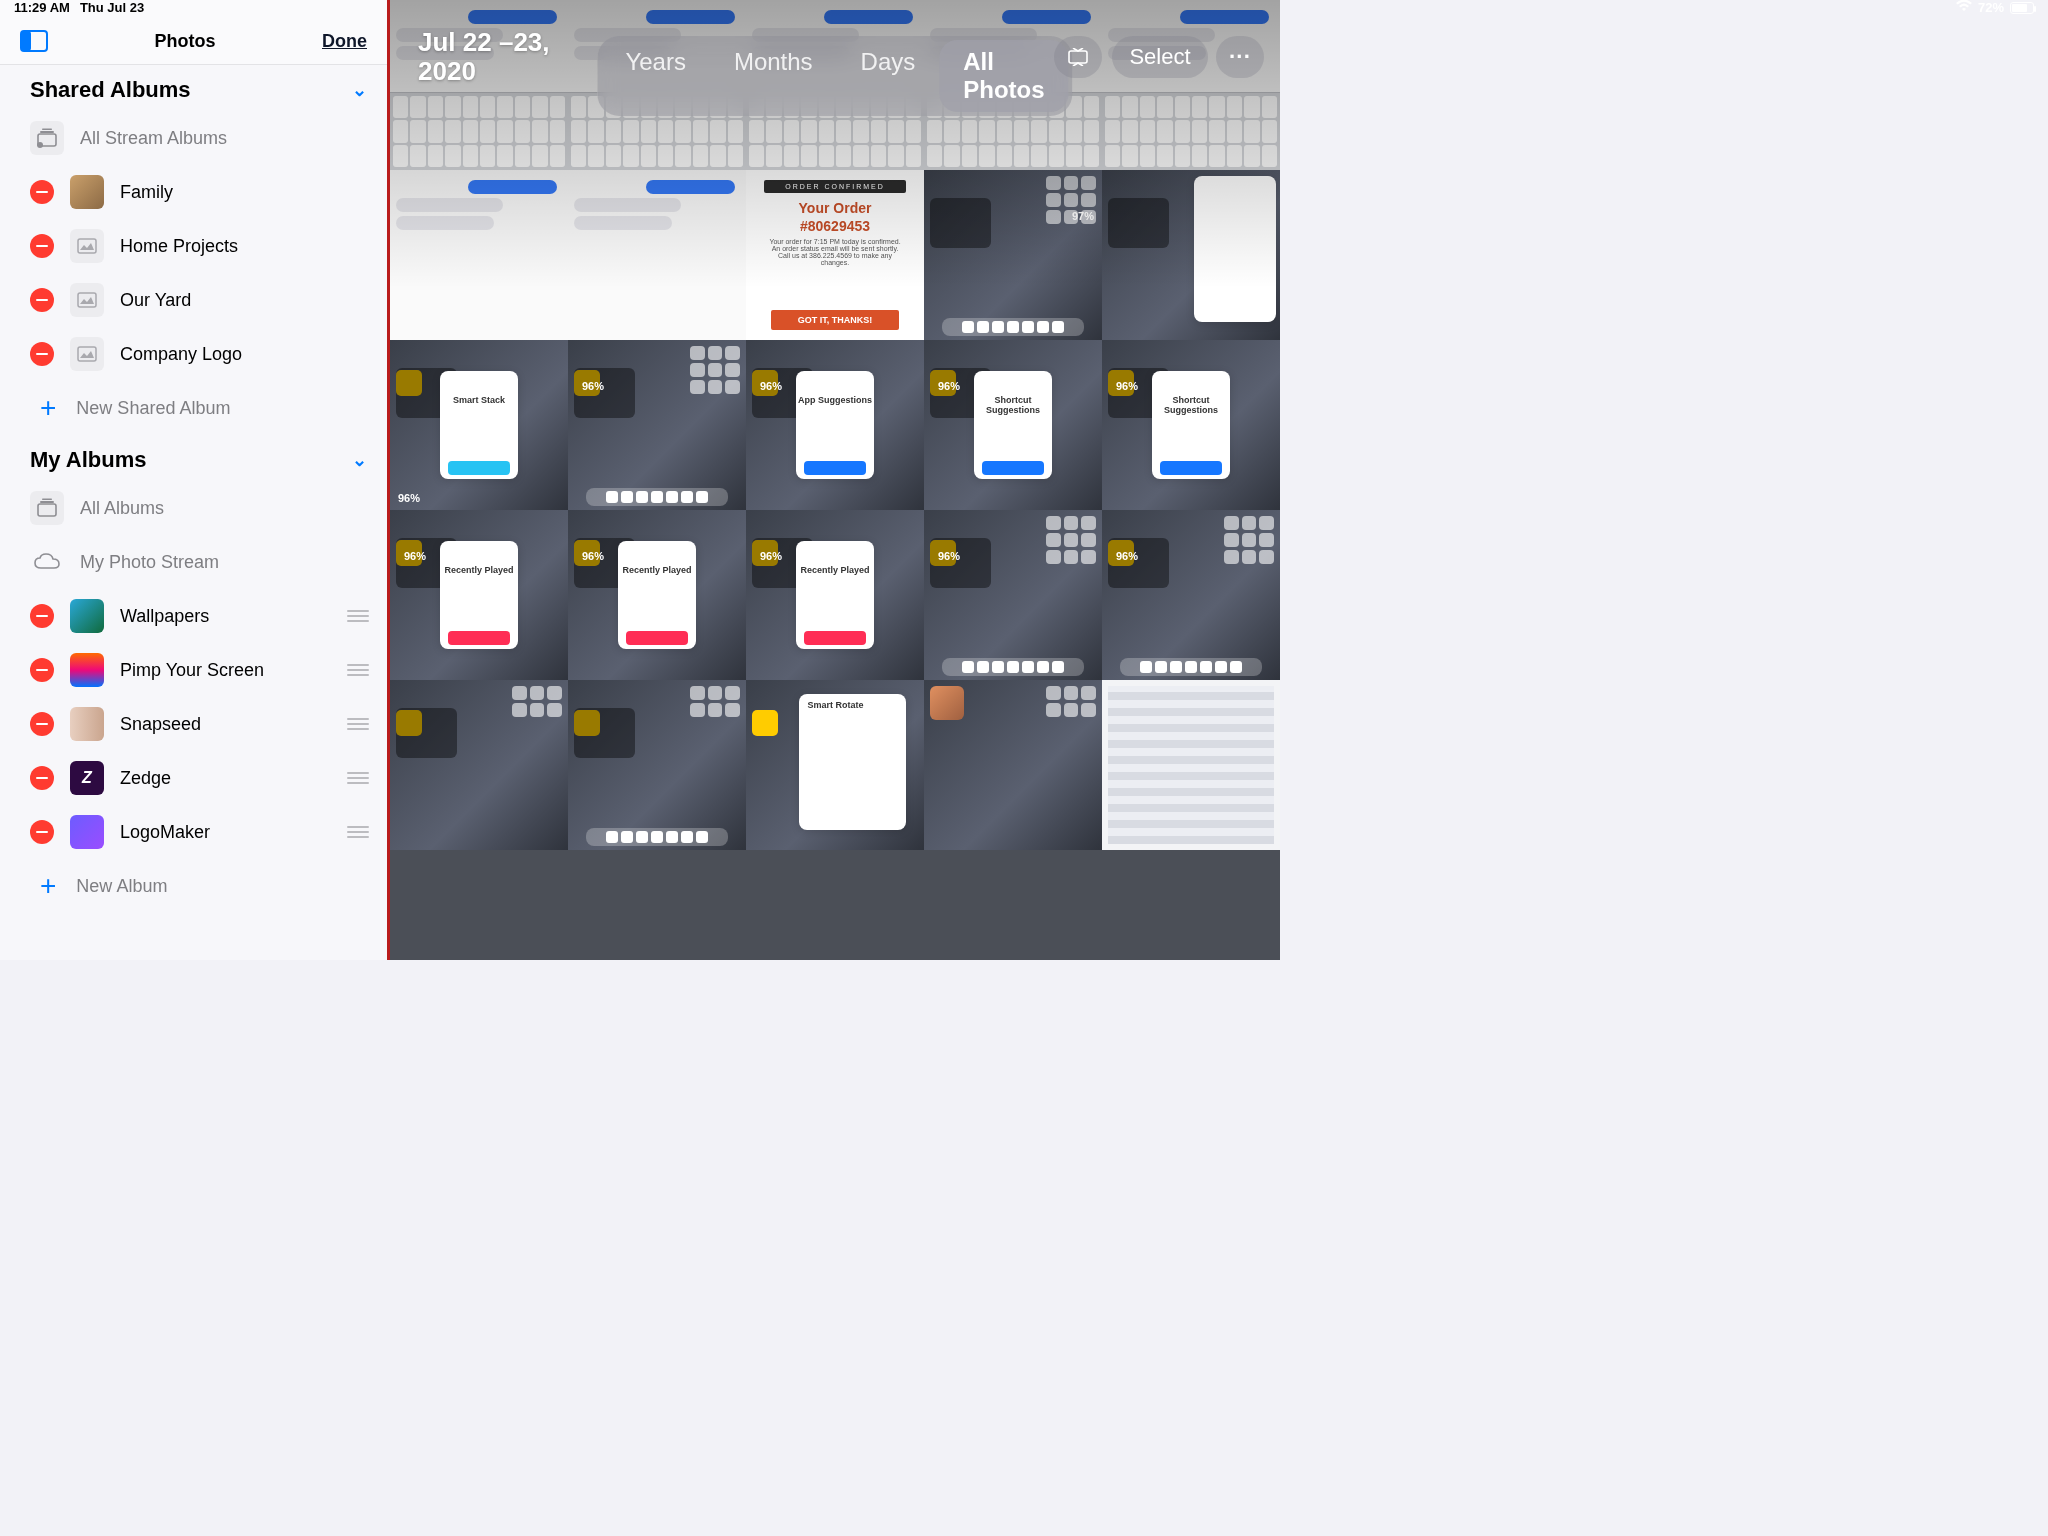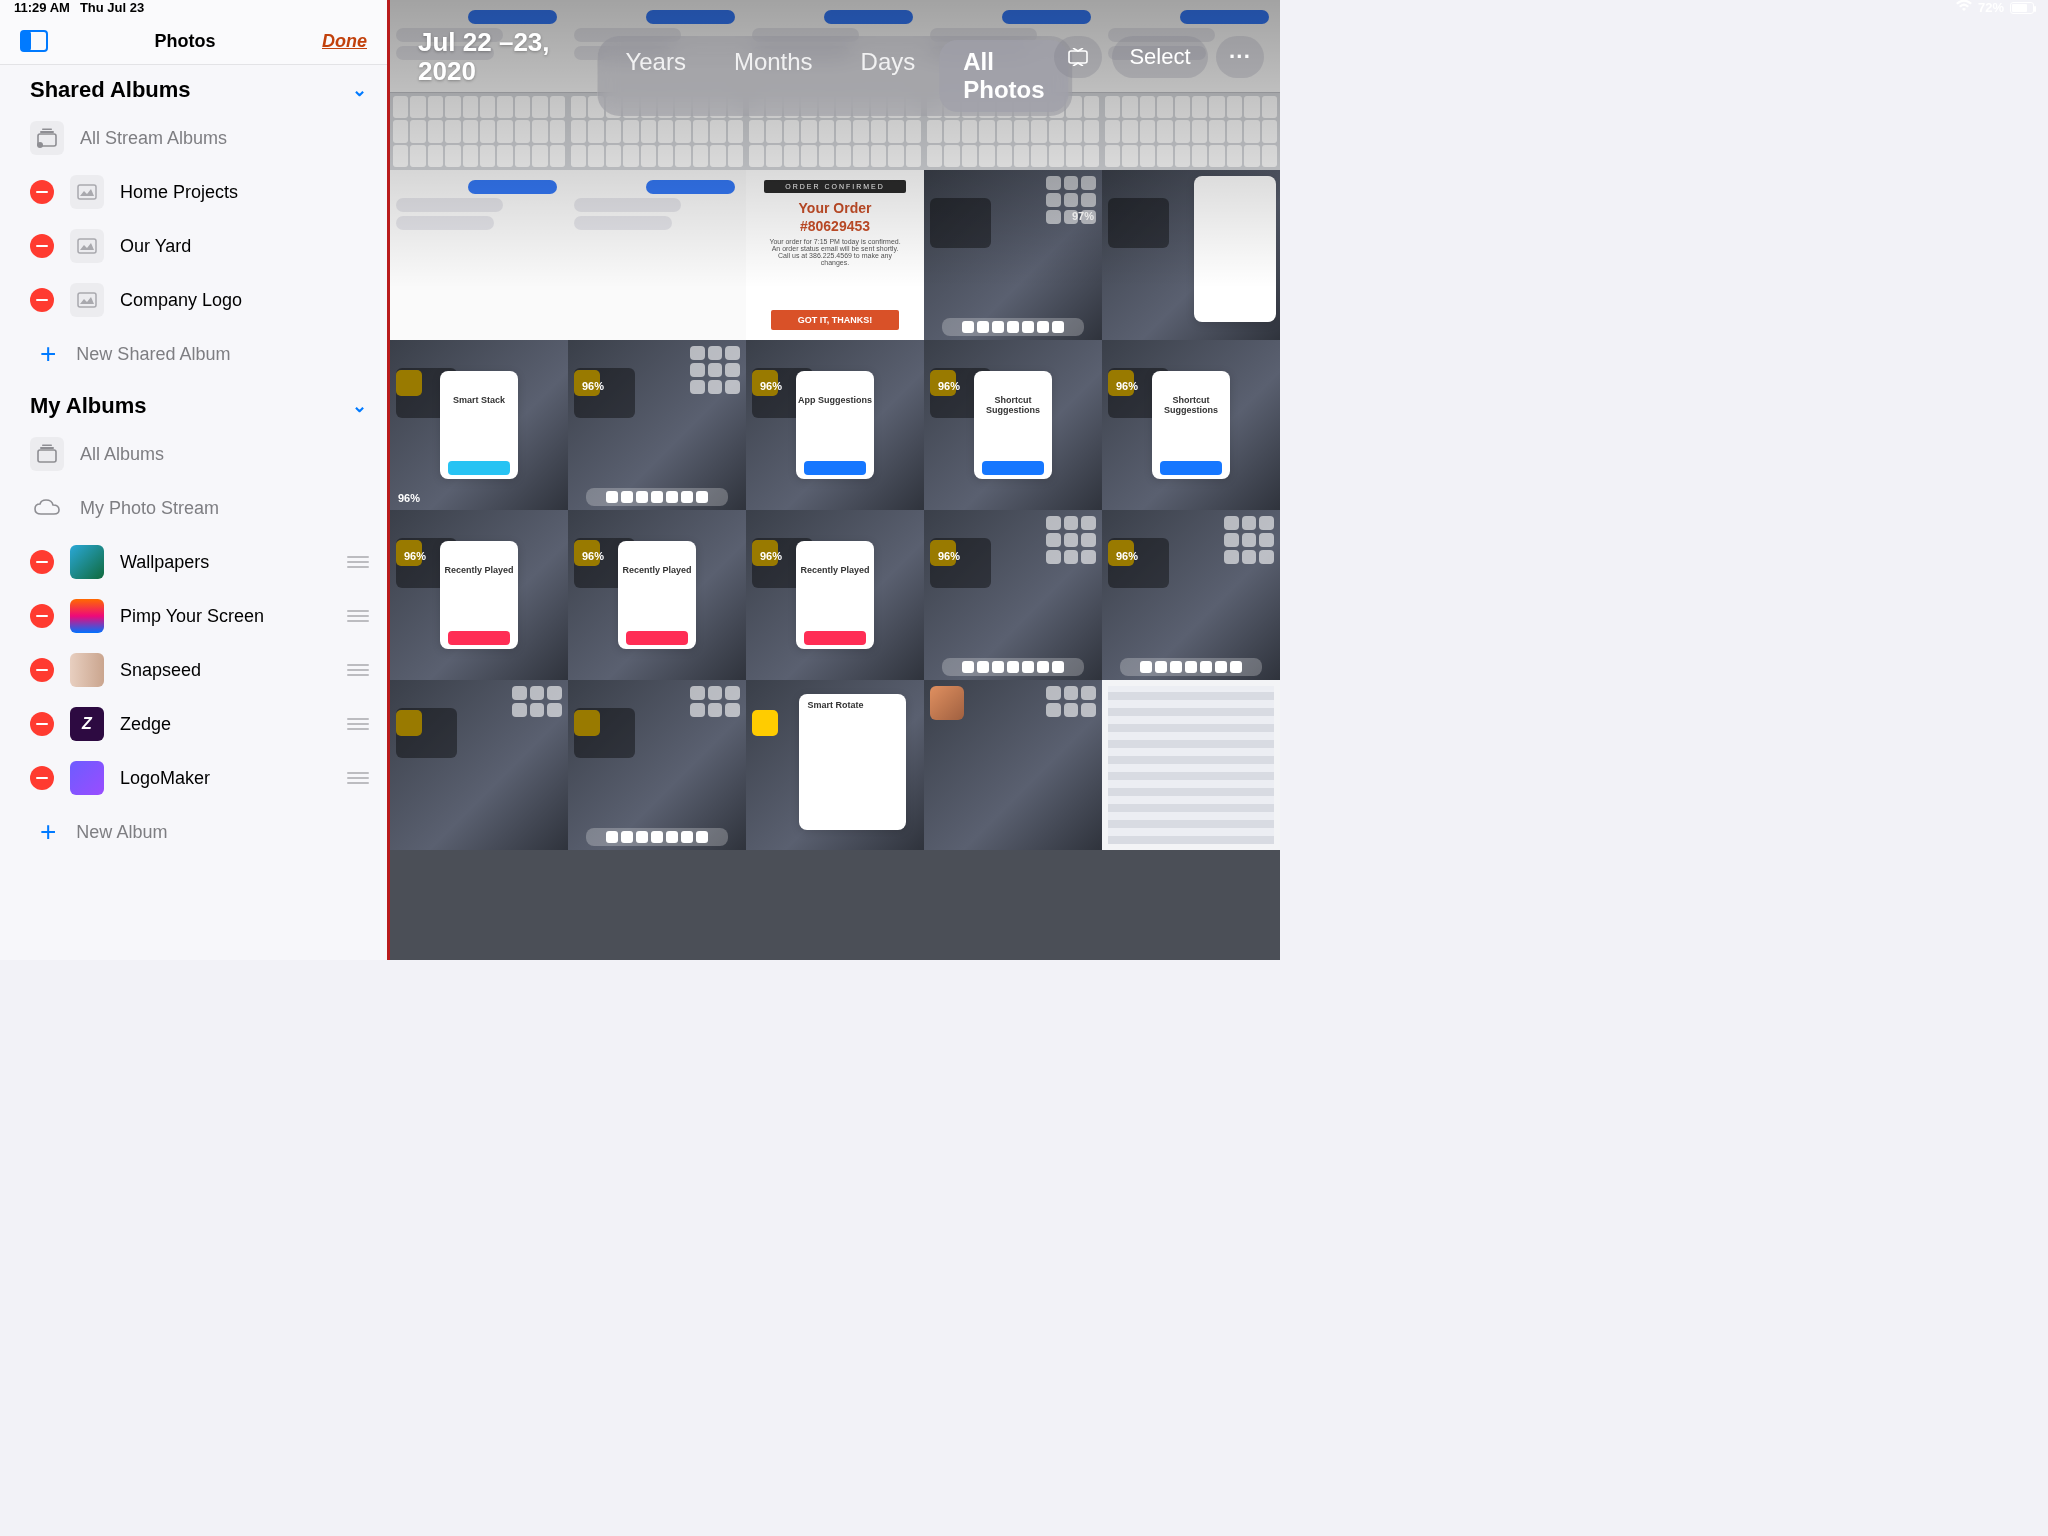--- a/index.html
+++ b/index.html
@@ -15,21 +15,21 @@
   .status-right .batt::after{content:"";position:absolute; right:-3px; top:3px; width:2px; height:6px; background:#fff; border-radius:1px;}
   .status-right .batt .fill{position:absolute; left:1px; top:1px; bottom:1px; width:70%; background:#fff; border-radius:1px;}
 
   
   .sidebar { width:390px; height:100%; background:#f7f7fa; border-right:3px solid #b91c1c;
     display:flex; flex-direction:column; overflow-y:auto; }
   .sidebar-nav { display:flex; align-items:center; justify-content:space-between;
     padding: 30px 20px 12px 20px; border-bottom:1px solid #e3e3e6; background:#fafafc; }
   .sidebar-nav .glyph { width:28px; height:22px; color:#007aff; }
   .sidebar-nav .title { font-size:18px; font-weight:600; }
-  .sidebar-nav .done { color:#c2410c; font-size:18px; font-weight:600; text-decoration:underline;font-style:italic;}
+  .sidebar-nav .done { color:#0f172a; font-size:18px; font-weight:600; text-decoration:underline;}
 
   .section-header { display:flex; align-items:center; justify-content:space-between;
     padding: 12px 20px 8px 30px; font-size:22px; font-weight:700; color:#000;}
   .section-header .chev { color:#007aff; font-size:18px; }
 
   .row { display:flex; align-items:center; height:54px; padding:0 18px 0 30px; gap:16px; }
   .row.editable { padding-left: 30px; }
   .del { width:24px; height:24px; border-radius:50%; background:#ff3b30;
     display:flex; align-items:center; justify-content:center; flex:none;}
   .del::before{ content:""; width:12px; height:2px; background:#fff; border-radius:1px;}
@@ -159,20 +159,25 @@
             <rect x="2" y="6" width="18" height="12" rx="2" fill="none" stroke="#8e8e93" stroke-width="1.6"></rect>
             <rect x="4" y="3" width="14" height="2" rx="1" fill="#8e8e93"></rect>
             <rect x="6" y="0.5" width="10" height="1.5" rx=".7" fill="#8e8e93"></rect>
             <circle cx="4" cy="17" r="3" fill="#8e8e93"></circle>
           </svg>
       </span>
       <span class="label muted">All Stream Albums</span>
     </div>
     <div class="row editable">
       <span class="del"></span>
+      <span class="thumb sw-family"></span>
+      <span class="label">Family</span>
+    </div>
+    <div class="row editable">
+      <span class="del"></span>
       <span class="thumb icon">
         <svg width="20" height="16" viewBox="0 0 20 16">
             <rect x="1" y="1" width="18" height="14" rx="2" fill="none" stroke="#a9a9ae" stroke-width="1.5"></rect>
             <path d="M3 12 L7 7 L10 10 L14 5 L17 12 Z" fill="#a9a9ae"></path>
           </svg>
       </span>
       <span class="label">Home Projects</span>
     </div>
     <div class="row editable">
       <span class="del"></span>

